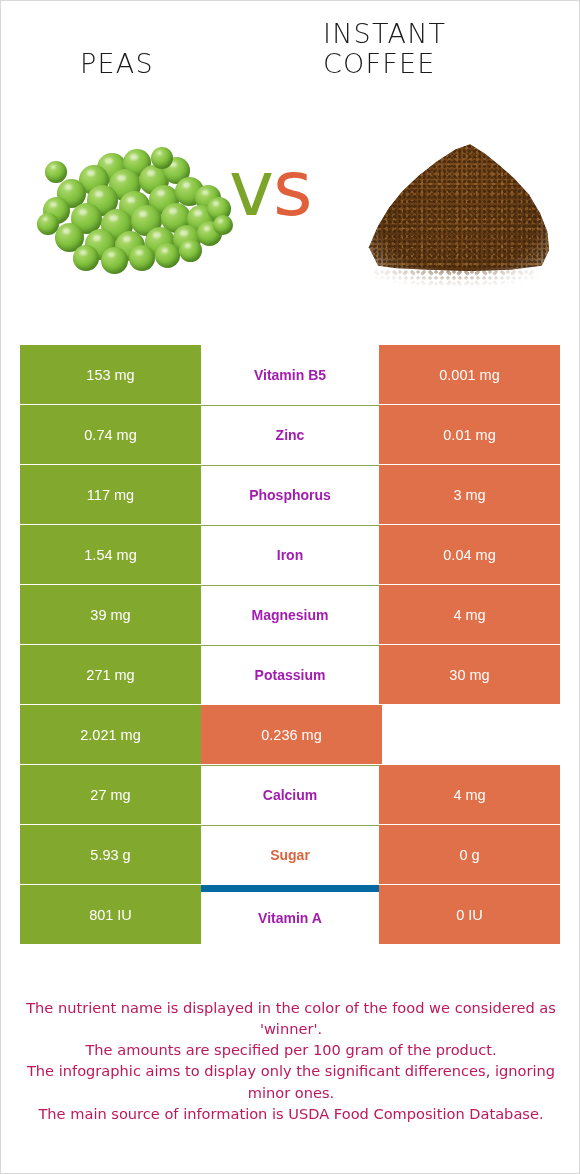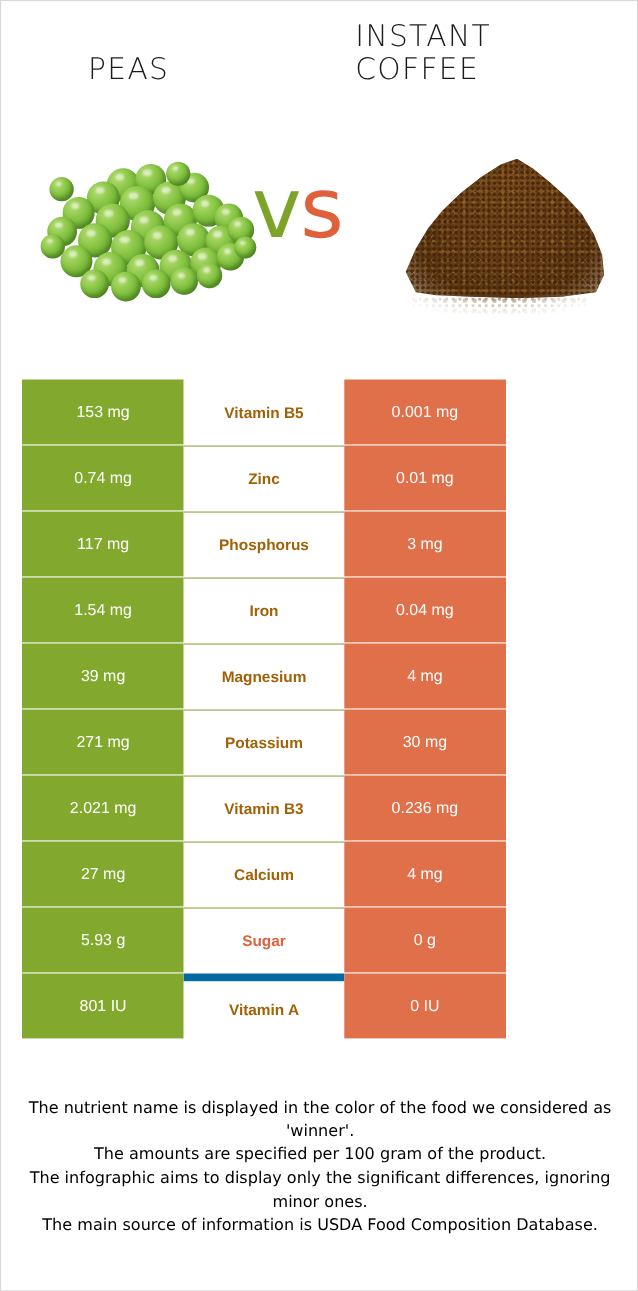--- a/index.html
+++ b/index.html
@@ -141,21 +141,21 @@
     background-size: 6px 6px, 9px 9px;
     -webkit-mask-image: radial-gradient(ellipse 70% 100% at 50% 0%, #000 0%, rgba(0,0,0,.25) 55%, transparent 85%);
             mask-image: radial-gradient(ellipse 70% 100% at 50% 0%, #000 0%, rgba(0,0,0,.25) 55%, transparent 85%);
   }
 
   
   .table {
     position: absolute;
     left: 19px;
     top: 344px;
-    width: 440px;
+    width: 540px;
   }
   .row {
     display: flex;
     height: 59px;
     margin-bottom: 1px;
   }
   .cell {
     display: flex;
     align-items: center;
     justify-content: center;
@@ -166,40 +166,40 @@
     width: 181px;
     background: #83a82e;
     color: #ffffff;
   }
   .cell-mid {
     width: 178px;
     background: #ffffff;
     font-weight: bold;
     font-size: 14px;
   }
-  .cell-mid.win-left  { color: #a16207; }
+  .cell-mid.win-left  { color: #a21caf; }
   .cell-mid.win-right { color: #d9643e; }
   .row + .row .cell-mid { border-top: 1px solid #8ba84a; }
   .row.sugar + .row .cell-mid { border-top: 7px solid #0369a1; }
   .cell-right {
     width: 181px;
     background: #e0704a;
     color: #ffffff;
   }
 
   
   .footer {
     position: absolute;
     left: 22px;
     top: 996px;
     width: 536px;
     text-align: center;
     font-size: 14.6px;
     line-height: 1.45;
-    color: #000000;
+    color: #be185d;
     font-family: "DejaVu Sans", sans-serif;
   }
   .footer p { margin: 0; }
 </style>
 </head>
 <body>
 
 <div class="header">
   <div class="title left">PEAS</div>
   <div class="title right">INSTANT
@@ -283,21 +283,20 @@
       <div class="cell cell-mid win-left">Magnesium</div>
       <div class="cell cell-right">4 mg</div>
     </div>
     <div class="row">
       <div class="cell cell-left">271 mg</div>
       <div class="cell cell-mid win-left">Potassium</div>
       <div class="cell cell-right">30 mg</div>
     </div>
     <div class="row">
       <div class="cell cell-left">2.021 mg</div>
-      <div class="cell cell-mid win-left">Vitamin B3</div>
       <div class="cell cell-right">0.236 mg</div>
     </div>
     <div class="row">
       <div class="cell cell-left">27 mg</div>
       <div class="cell cell-mid win-left">Calcium</div>
       <div class="cell cell-right">4 mg</div>
     </div>
     <div class="row sugar">
       <div class="cell cell-left">5.93 g</div>
       <div class="cell cell-mid win-right">Sugar</div>

